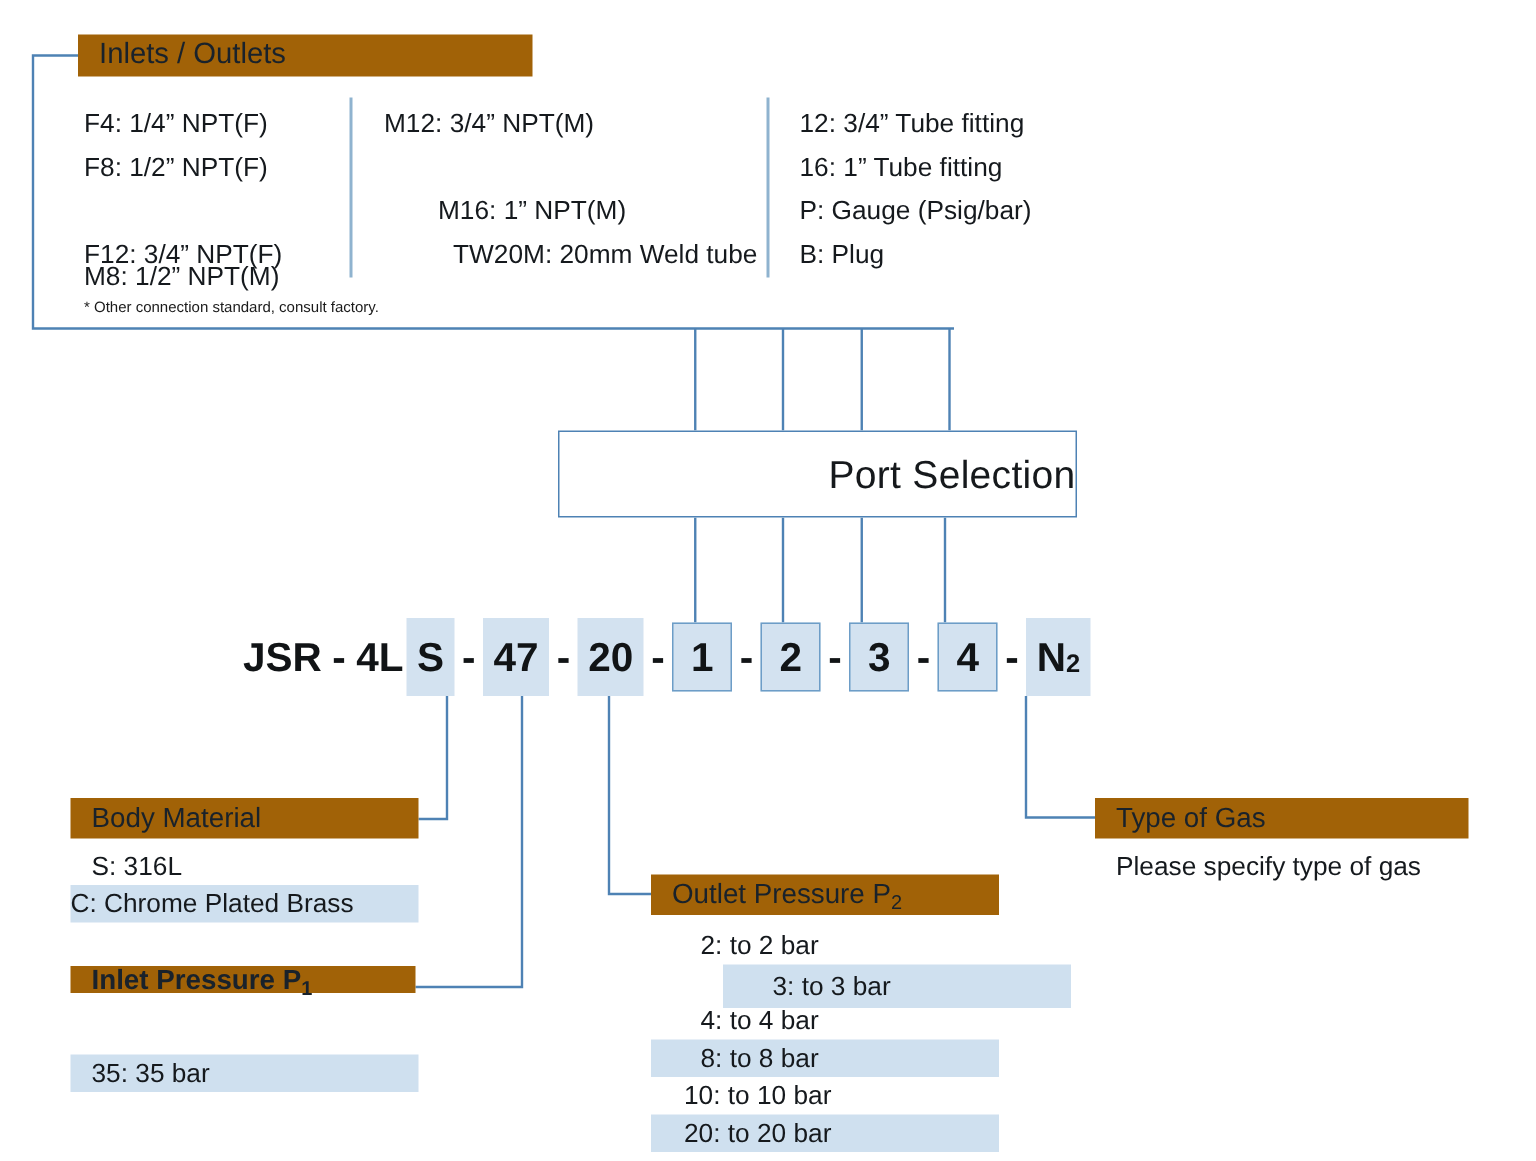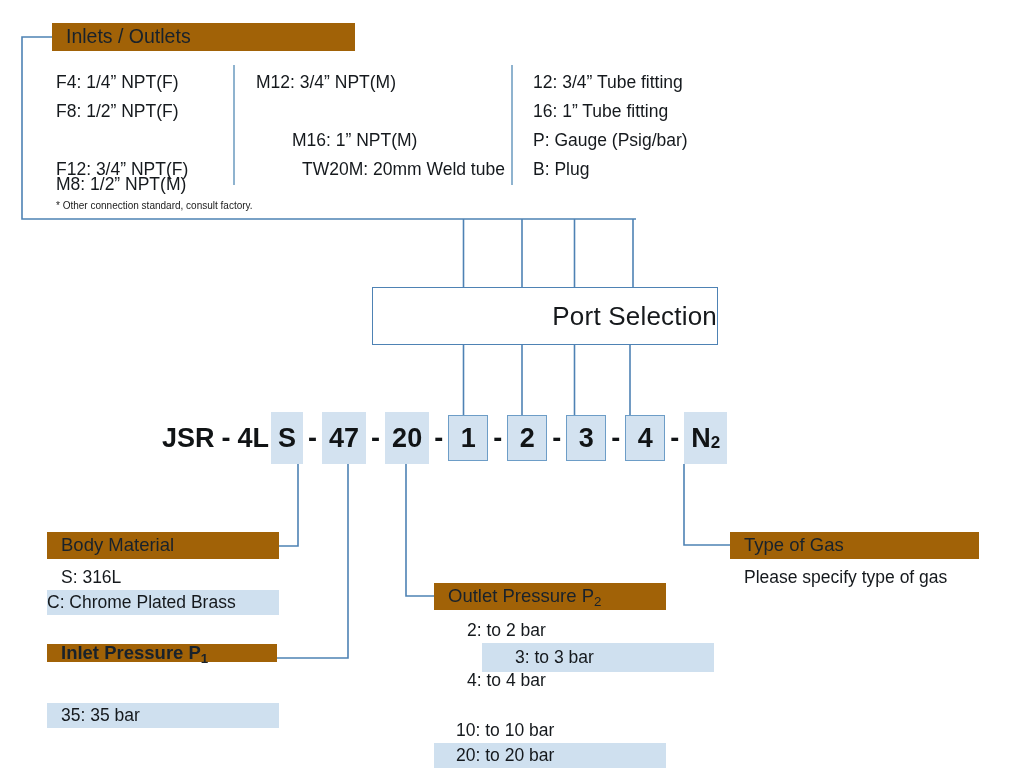--- a/index.html
+++ b/index.html
@@ -257,20 +257,23 @@
   </div>
   <div class="opt" style="left:434px; top:618px; width:232px; height:25px; padding-left:33px;">
     <span>2:  to 2 bar</span>
   </div>
   <div class="opt shaded" style="left:434px; top:643px; width:232px; height:29px; padding-left:33px;margin-left:48px;">
     <span>3:  to 3 bar</span>
   </div>
   <div class="opt" style="left:434px; top:668px; width:232px; height:25px; padding-left:33px;">
     <span>4:  to 4 bar</span>
   </div>
+  <div class="opt shaded" style="left:434px; top:693px; width:232px; height:25px; padding-left:33px;">
+    <span>8:  to 8 bar</span>
+  </div>
   <div class="opt" style="left:434px; top:718px; width:232px; height:25px; padding-left:22px;">
     <span>10:  to 10 bar</span>
   </div>
   <div class="opt shaded" style="left:434px; top:743px; width:232px; height:25px; padding-left:22px;">
     <span>20:  to 20 bar</span>
   </div>
 
   <div class="hdr small" style="left:730px; top:532px; width:249px; height:27px;">
     <span>Type of Gas</span>
   </div>

